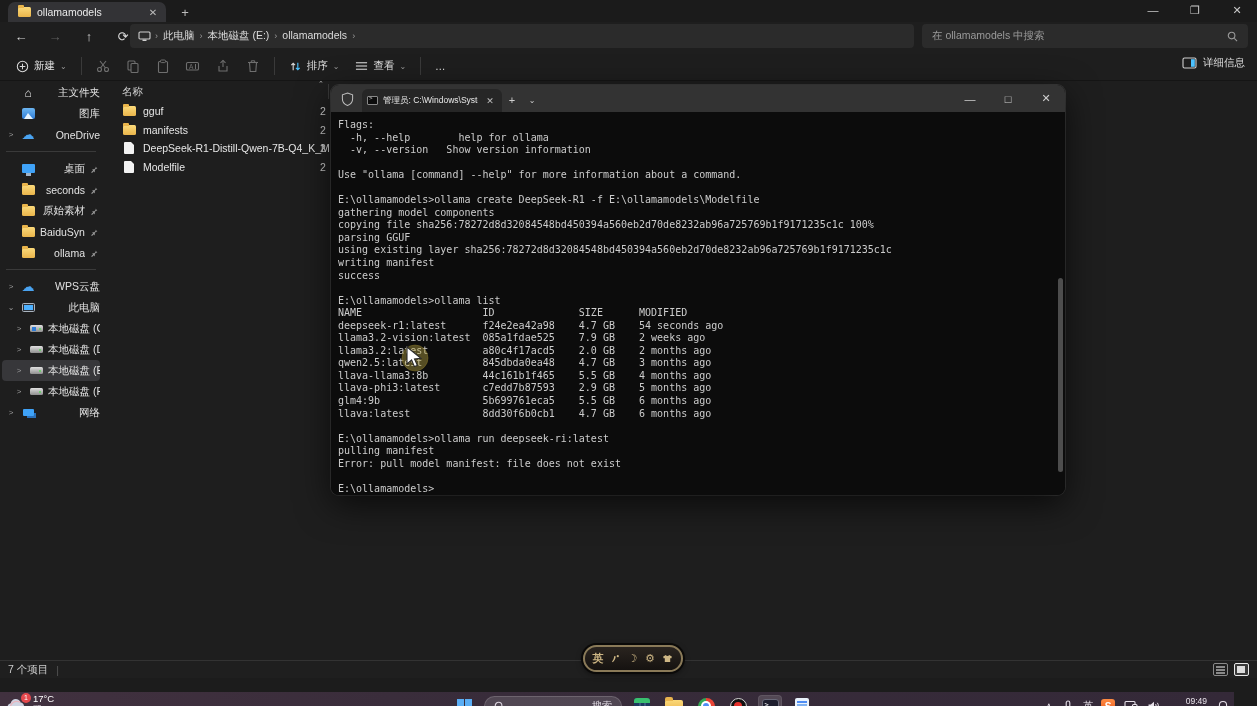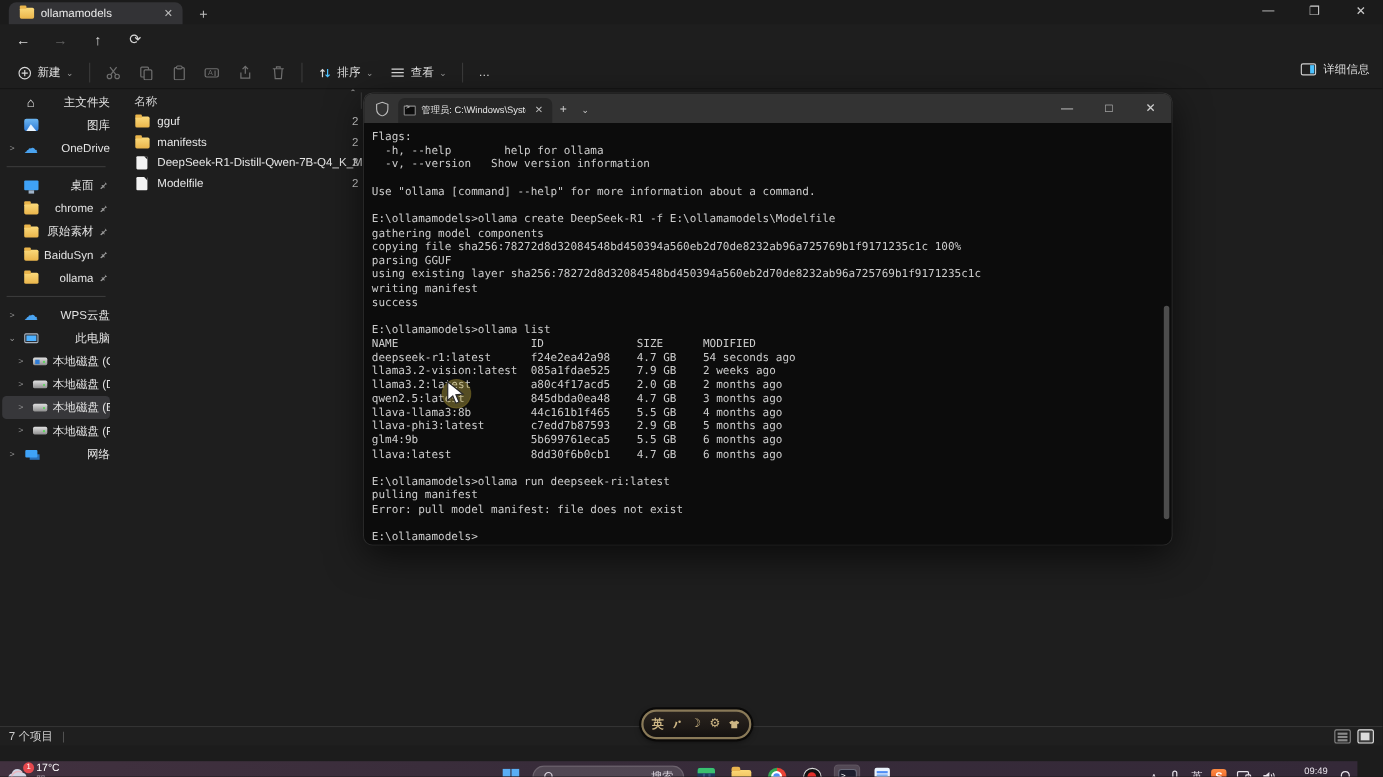--- a/index.html
+++ b/index.html
@@ -163,20 +163,34 @@
       <div class="winctl" style="right:42px;">❐</div>
       <div class="winctl" style="right:0;">✕</div>
     </div>
 
     <div id="navrow">
       <div class="navbtn">←</div>
       <div class="navbtn dim">→</div>
       <div class="navbtn">↑</div>
       <div class="navbtn">⟳</div>
     </div>
+    <div id="crumbbar">
+      <svg width="13" height="11" viewBox="0 0 13 11">
+          <rect x="1" y="1" width="11" height="7" rx="1" fill="none" stroke="#cfcfcf" stroke-width="1.1"></rect>
+          <rect x="4.5" y="8.5" width="4" height="1.5" fill="#cfcfcf"></rect>
+        </svg>
+      <span id="crumbs"><span class="crumb-sep">›</span><span class="crumb">此电脑</span><span class="crumb-sep">›</span><span class="crumb">本地磁盘 (E:)</span><span class="crumb-sep">›</span><span class="crumb">ollamamodels</span><span class="crumb-sep">›</span></span>
+    </div>
+    <div id="searchbar">
+      <span class="grow">在 ollamamodels 中搜索</span>
+      <svg width="11" height="11" viewBox="0 0 12 12">
+          <circle cx="5" cy="5" r="3.6" fill="none" stroke="#9a9a9a" stroke-width="1.2"></circle>
+          <line x1="8" y1="8" x2="11" y2="11" stroke="#9a9a9a" stroke-width="1.2"></line>
+        </svg>
+    </div>
 
     <div id="toolbar">
       <div class="tbtn" style="margin-left:8px;">
         <svg width="13" height="13" viewBox="0 0 14 14">
             <circle cx="7" cy="7" r="5.6" fill="none" stroke="#d8d8d8" stroke-width="1.1"></circle>
             <line x1="7" y1="4" x2="7" y2="10" stroke="#d8d8d8" stroke-width="1.1"></line>
             <line x1="4" y1="7" x2="10" y2="7" stroke="#d8d8d8" stroke-width="1.1"></line>
           </svg>
         <span>新建</span>
         <span class="chev">⌄</span>
@@ -283,21 +297,21 @@
           <span class="side-label">桌面</span>
           <span class="side-pin"><svg width="8" height="8" viewBox="0 0 9 9">
               <path d="M5 .7 8.3 4l-1.5.3L5.4 5.7l.2 2.6-1.2-1.2L2.2 9l-.9-.9L3.5 5.9 2.3 4.7l2.6.2L6.2 3.5 6.5 2Z" fill="#9a9a9a"></path>
             </svg></span>
         </div>
         <div class="side-item">
           <span class="side-chev"></span>
           <span class="sico">
             <span class="ic-folder"></span>
           </span>
-          <span class="side-label">chrome</span>
+          <span class="side-label">seconds</span>
           <span class="side-pin"><svg width="8" height="8" viewBox="0 0 9 9">
               <path d="M5 .7 8.3 4l-1.5.3L5.4 5.7l.2 2.6-1.2-1.2L2.2 9l-.9-.9L3.5 5.9 2.3 4.7l2.6.2L6.2 3.5 6.5 2Z" fill="#9a9a9a"></path>
             </svg></span>
         </div>
         <div class="side-item">
           <span class="side-chev"></span>
           <span class="sico">
             <span class="ic-folder"></span>
           </span>
           <span class="side-label">原始素材</span>

